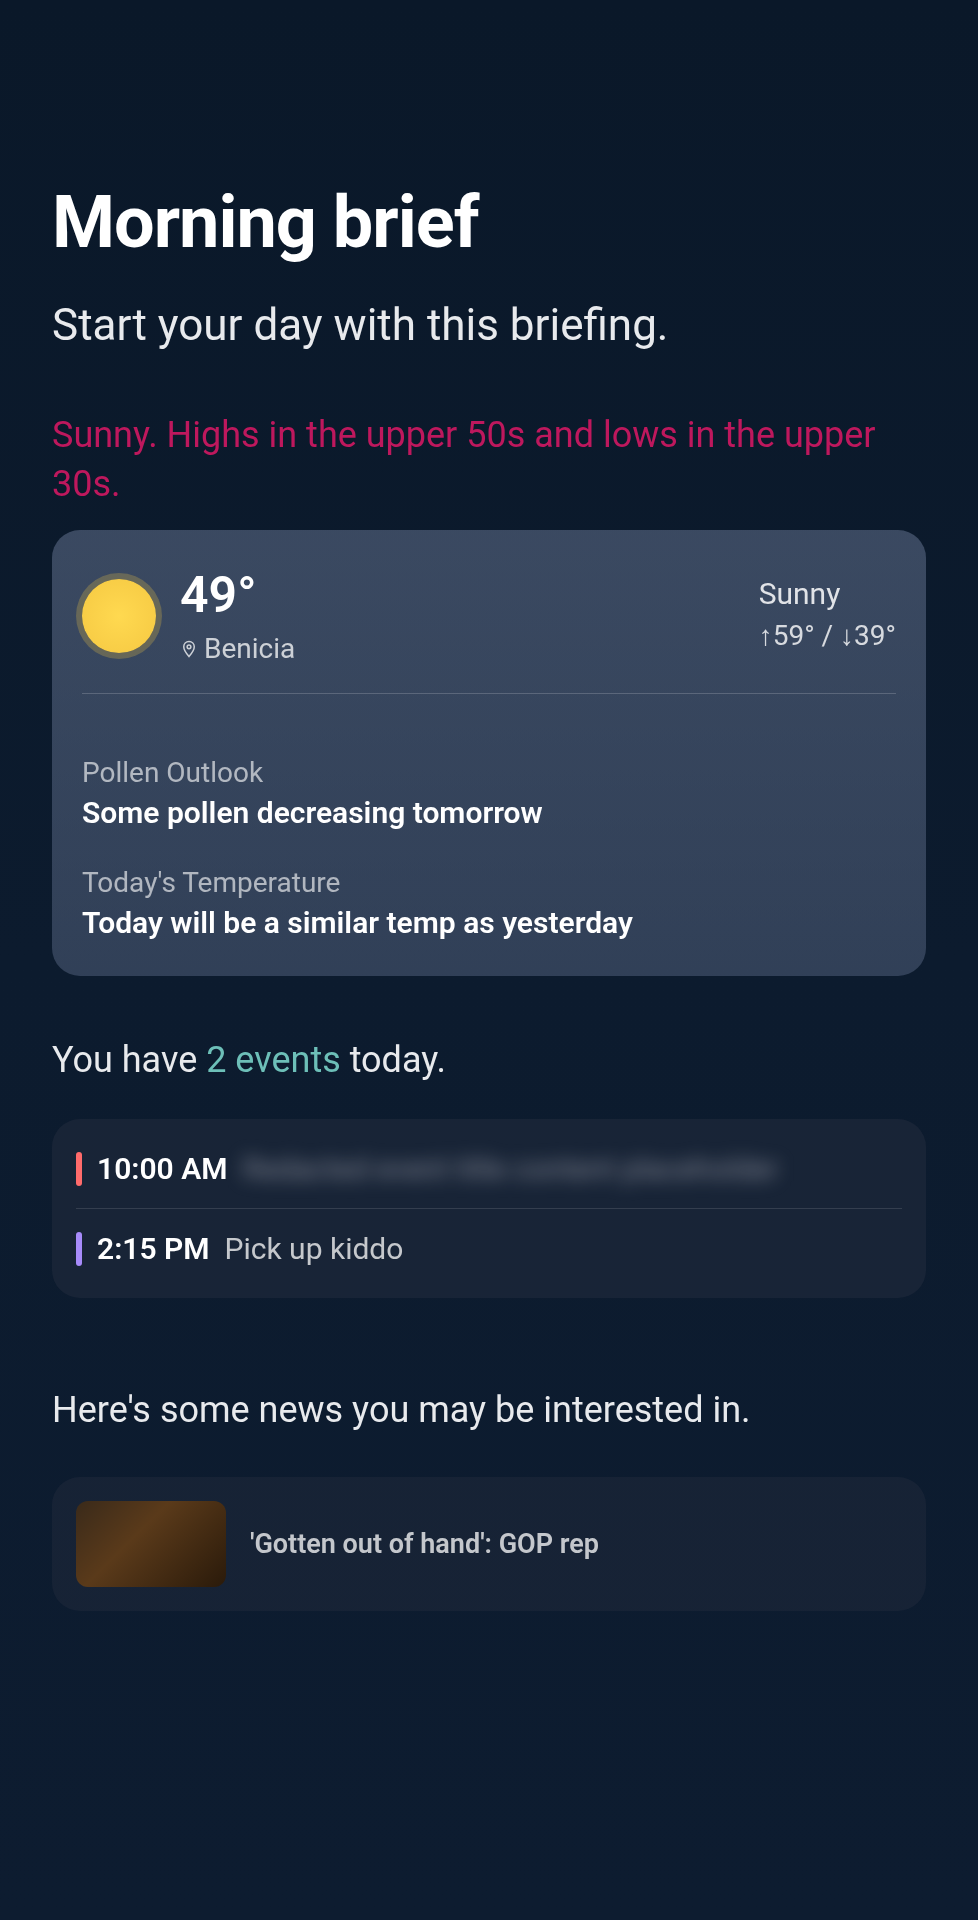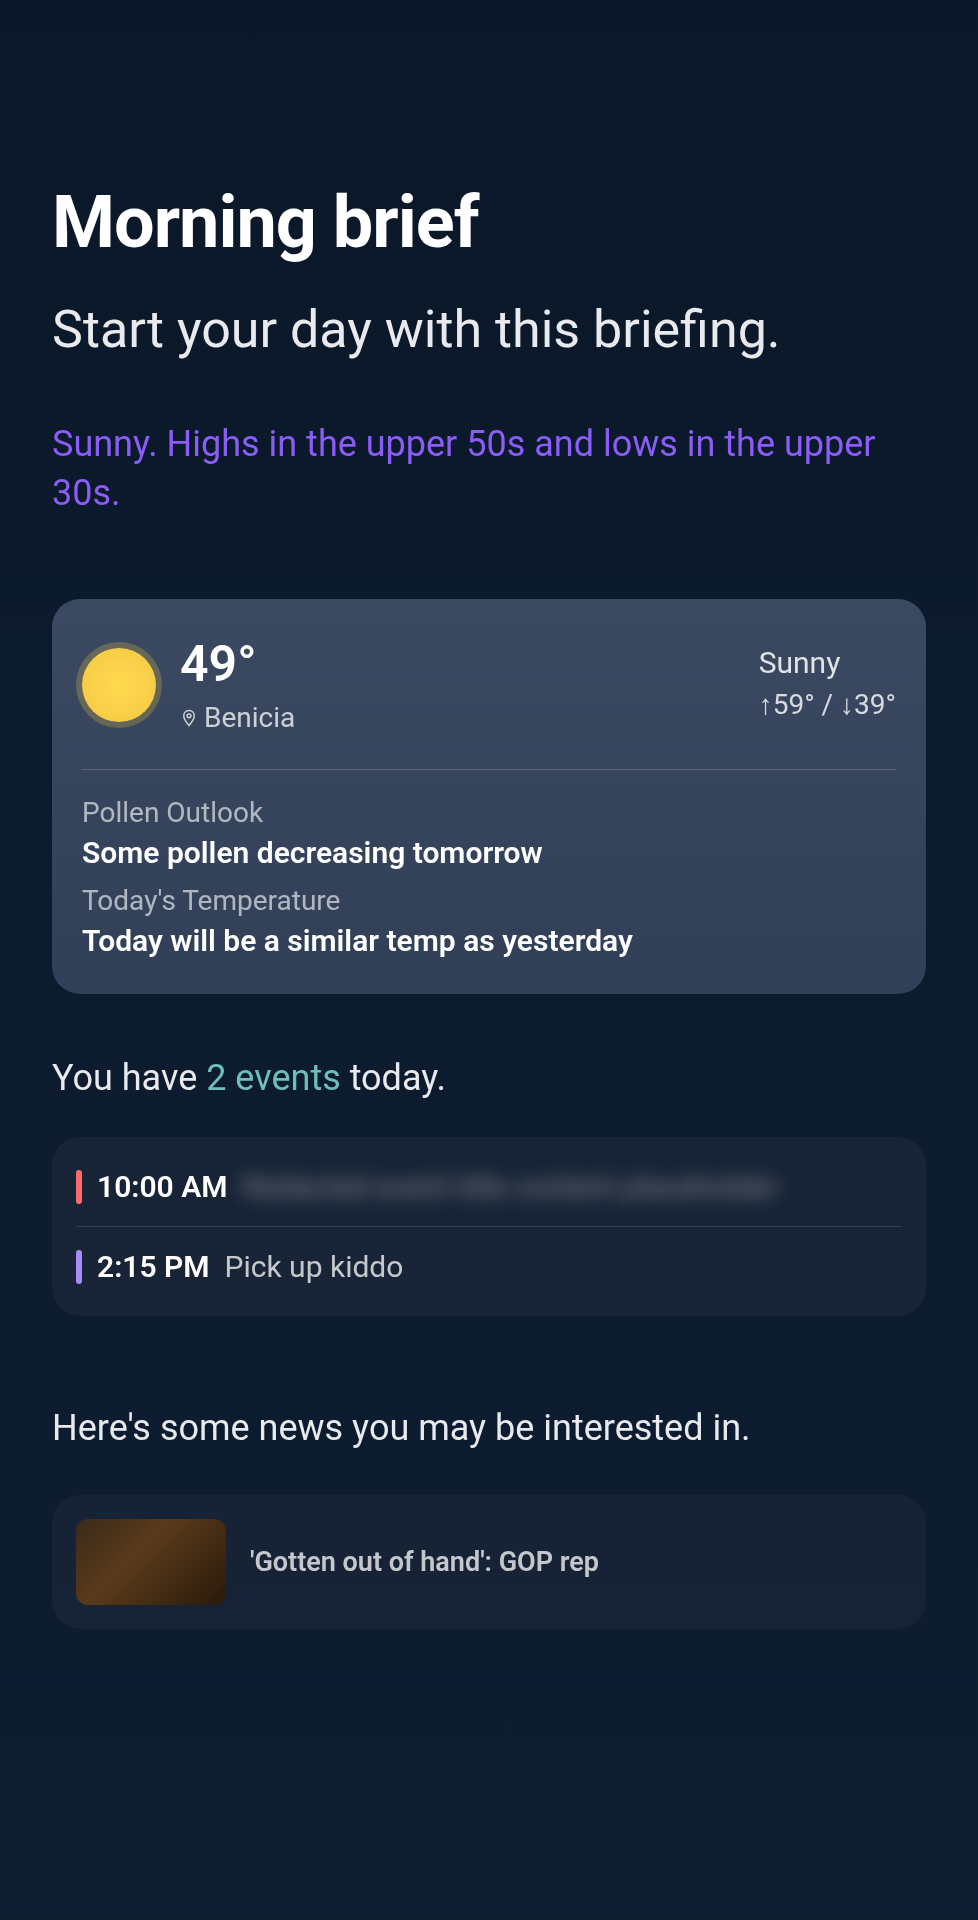--- a/index.html
+++ b/index.html
@@ -16,42 +16,42 @@
       padding: 180px 52px 0 52px;
       overflow: hidden;
     }
     .title {
       font-size: 72px;
       font-weight: 700;
       letter-spacing: -1px;
       margin-bottom: 34px;
     }
     .subtitle {
-      font-size: 52px;
+      font-size: 44px;
       font-weight: 400;
       color: #e8eaed;
       margin-bottom: 60px;
     }
     .weather-summary {
       font-size: 36px;
       font-weight: 400;
-      color: #8b5cf6;
+      color: #be185d;
       line-height: 1.35;
-      margin-bottom: 82px;
+      margin-bottom: 22px;
     }
     .weather-card {
       background: linear-gradient(180deg, rgba(110, 125, 155, 0.48) 0%, rgba(100, 115, 145, 0.42) 100%);
       border-radius: 28px;
       padding: 36px 30px 36px 30px;
     }
     .weather-top {
       display: flex;
       justify-content: space-between;
       align-items: flex-start;
-      padding-bottom: 35px;
+      padding-bottom: 28px;
       border-bottom: 1px solid rgba(255,255,255,0.18);
     }
     .weather-left {
       display: flex;
       align-items: center;
       gap: 24px;
     }
     .sun-icon {
       width: 74px;
       height: 74px;
@@ -94,20 +94,21 @@
       font-size: 28px;
       color: rgba(255,255,255,0.8);
     }
     .weather-detail {
       padding-top: 26px;
     }
     .detail-label {
       font-size: 28px;
       color: rgba(255,255,255,0.62);
       margin-bottom: 6px;
+      margin-top: 36px;
     }
     .detail-value {
       font-size: 30px;
       font-weight: 600;
       color: #ffffff;
       margin-bottom: 14px;
     }
     .detail-value:last-child {
       margin-bottom: 0;
     }

